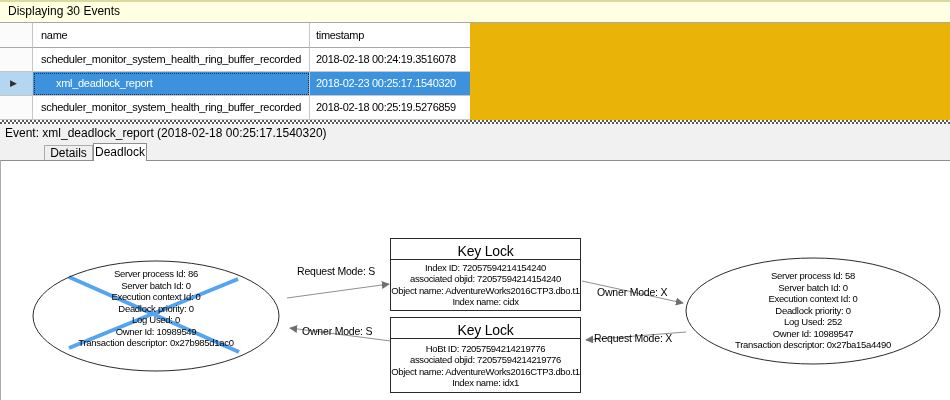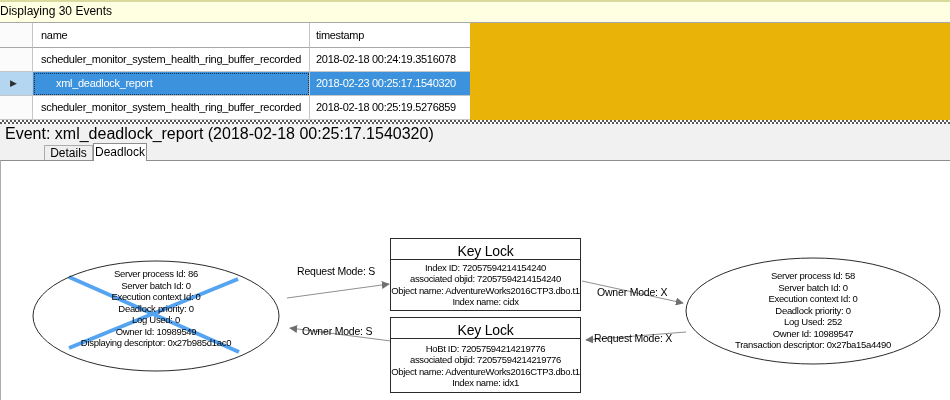--- a/index.html
+++ b/index.html
@@ -3,21 +3,21 @@
 <meta charset="utf-8">
 <style>
   * { margin:0; padding:0; box-sizing:border-box; }
   html,body { width:950px; height:400px; }
   body { font-family:"Liberation Sans", sans-serif; color:#000; background:#F1F1F1; }
   .screen { position:relative; width:950px; height:400px; overflow:hidden; background:#F1F1F1; }
 
   
   .banner { position:absolute; left:0; top:0; width:950px; height:23px;
             background:#FFFFE1; border-top:2px solid #DADA9F; border-bottom:1px solid #A8A8A8;
-            font-size:12px; line-height:19px; }
+            font-size:12px; line-height:19px; padding-left:8px; }
 
   
   .grid { position:absolute; left:0; top:23px; width:950px; height:97px; background:#eab308; }
   .gtable { position:absolute; left:0; top:0; width:470px; height:97px; background:#FFF;
             border-right:1px solid #8F8F8F; }
   .grow { display:flex; }
   .gcell { border-right:1px solid #C6C6C6; border-bottom:1px solid #C6C6C6; background:#FFF;
            font-size:11px; letter-spacing:-0.3px; line-height:23px; overflow:hidden; white-space:nowrap; }
   .grow.header .gcell { height:25px; line-height:24px; border-bottom:1px solid #A8A8A8; }
   .grow.datarow .gcell { height:24px; }
@@ -32,21 +32,21 @@
 
   
   .splitter { position:absolute; left:0; top:120px; width:950px; height:4px; background-color:#FFF;
     background-image:
       linear-gradient(45deg,#5A5A5A 25%,transparent 25%,transparent 75%,#5A5A5A 75%),
       linear-gradient(45deg,#5A5A5A 25%,transparent 25%,transparent 75%,#5A5A5A 75%);
     background-size:4px 4px; background-position:0 0,2px 2px; }
 
   
   .eventbar { position:absolute; left:0; top:124px; width:950px; height:19px; background:#F1F1F1;
-              font-size:16px; line-height:19px; padding-left:5px; }
+              font-size:12px; line-height:19px; padding-left:5px; }
 
   
   .tabstrip { position:absolute; left:0; top:143px; width:950px; height:17px; z-index:2; }
   .tab { position:absolute; bottom:0; text-align:center; font-size:12px; cursor:default;margin-left:36px; }
   .tab.inactive { left:8px; width:49px; height:15px; line-height:15px; background:#EFEFEF;
                   border:1px solid #ACACAC; border-bottom:none; }
   .tab.active { left:57px; width:54px; height:18px; line-height:17px; background:#FFF;
                 border:1px solid #8E8E8E; border-bottom:none; bottom:-1px; z-index:3; }
 
   
@@ -150,21 +150,21 @@
       </g>
     </svg>
 
     <div class="node-text lp-text">
       <div>Server process Id: 86</div>
       <div>Server batch Id: 0</div>
       <div>Execution context Id: 0</div>
       <div>Deadlock priority: 0</div>
       <div>Log Used: 0</div>
       <div>Owner Id: 10989549</div>
-      <div>Displaying descriptor: 0x27b985d1ac0</div>
+      <div>Transaction descriptor: 0x27b985d1ac0</div>
     </div>
 
     <div class="node-text rp-text">
       <div>Server process Id: 58</div>
       <div>Server batch Id: 0</div>
       <div>Execution context Id: 0</div>
       <div>Deadlock priority: 0</div>
       <div>Log Used: 252</div>
       <div>Owner Id: 10989547</div>
       <div>Transaction descriptor: 0x27ba15a4490</div>

